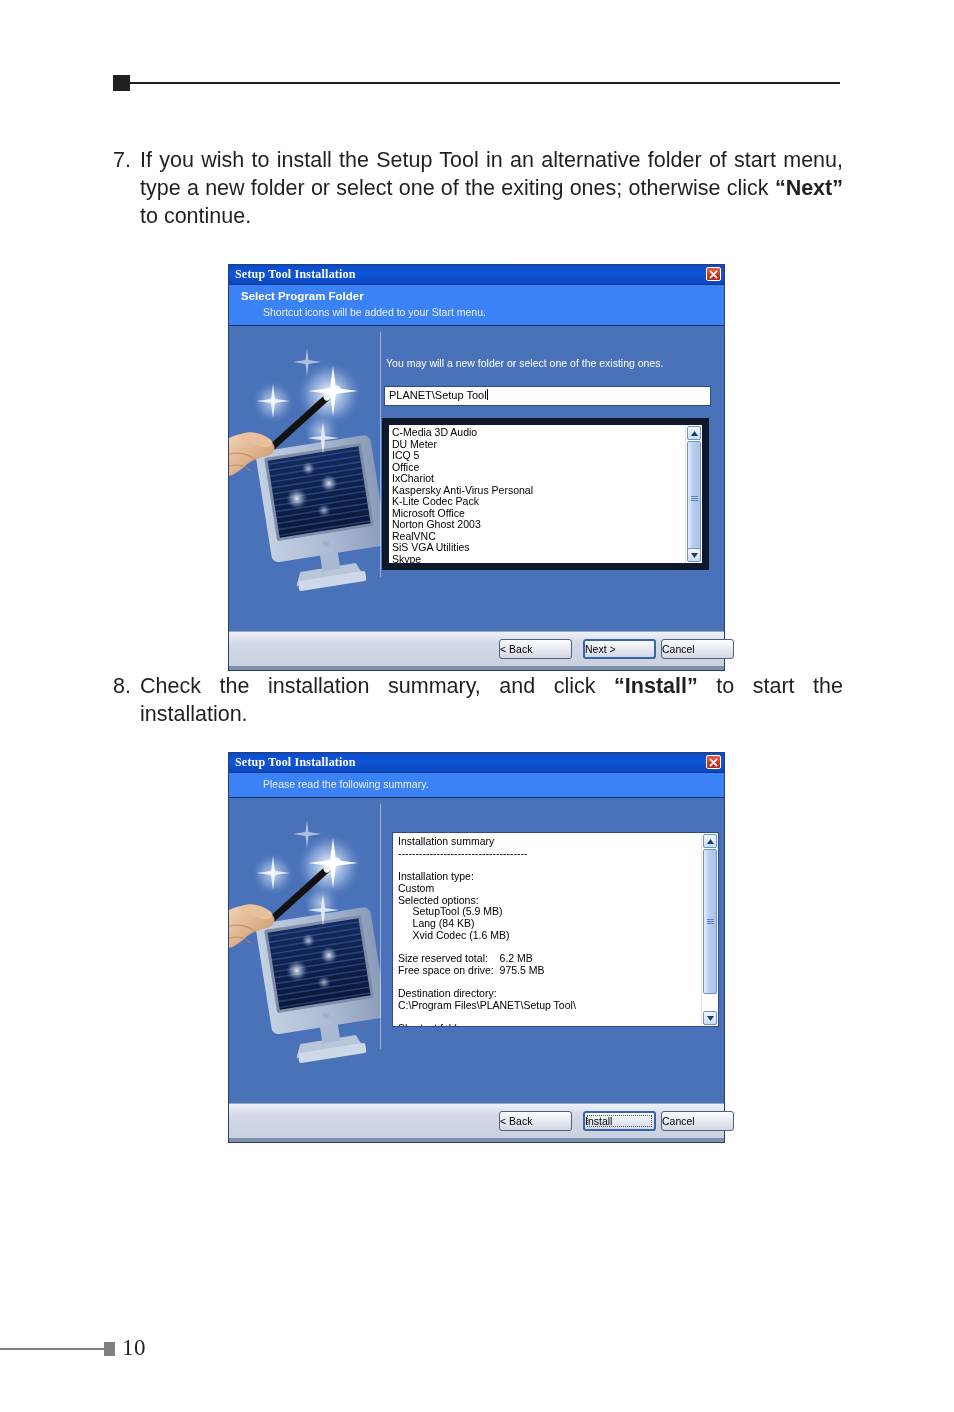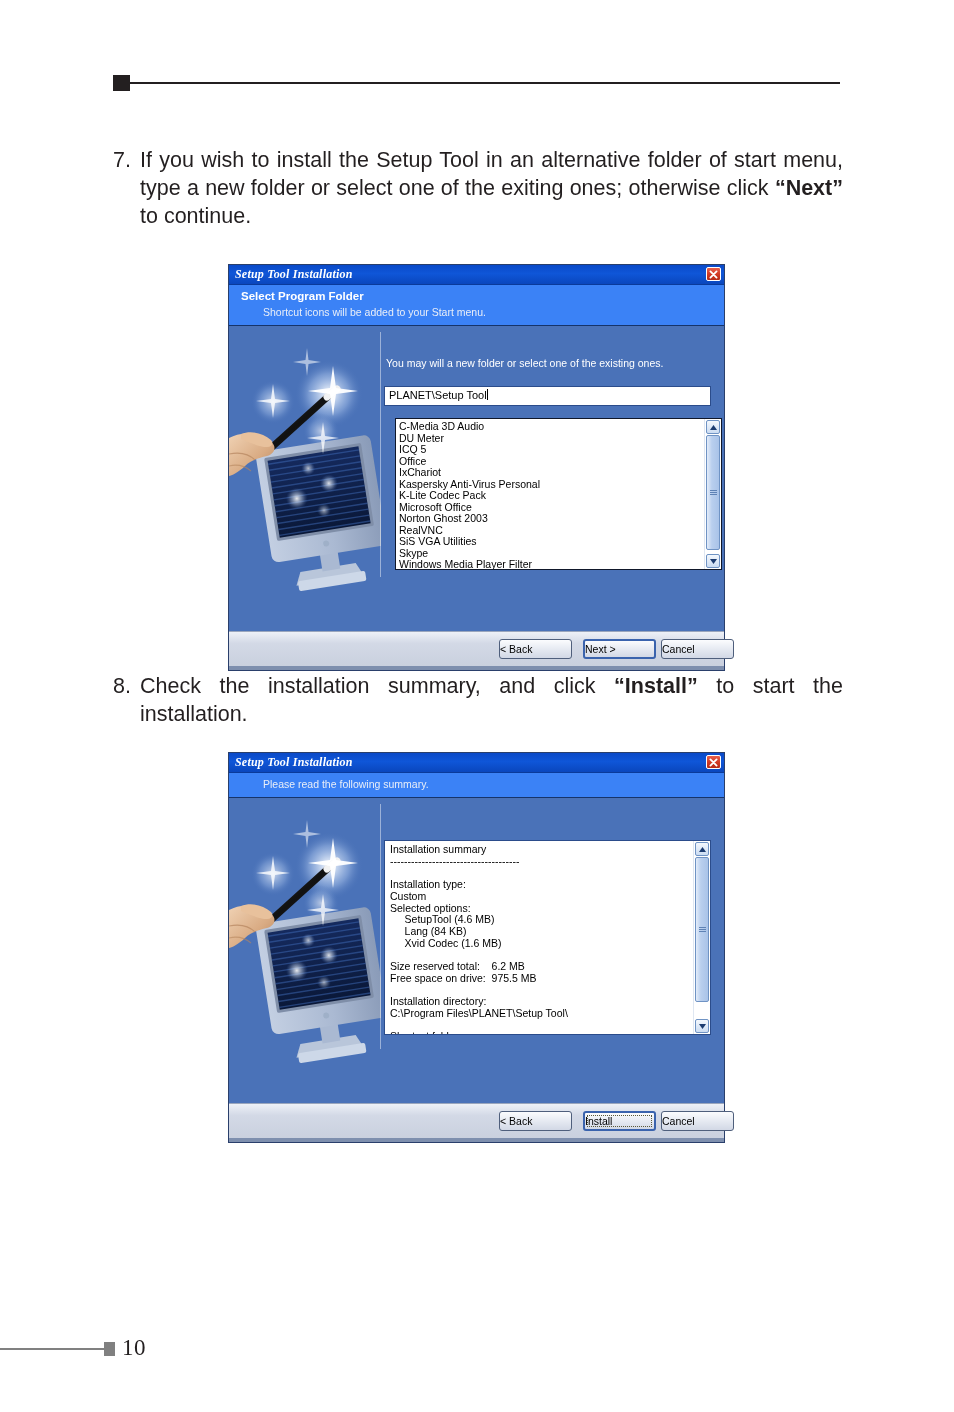--- a/index.html
+++ b/index.html
@@ -105,21 +105,20 @@
     align-items: center;
     border-bottom: 1px solid #0a3a9a;
   }
   .titlebar .title-text {
     font-family: "Liberation Serif", serif;
     font-weight: bold;
     font-size: 12px;
     color: #ffffff;
     margin-left: 6px;
     letter-spacing: 0.2px;
-    font-style: italic;
   }
   .close-btn {
     position: absolute;
     right: 3px; top: 2px;
     width: 15px; height: 14px;
     background: linear-gradient(to bottom, #e8604c 0%, #d33b25 50%, #b52a16 100%);
     border: 1px solid #ffffff;
     border-radius: 2px;
     box-sizing: border-box;
     display: flex;
@@ -195,49 +194,48 @@
   .caret {
     display: inline-block;
     width: 1px;
     height: 11px;
     background: #000;
     vertical-align: -1px;
     margin-left: 0px;
   }
   .folder-list {
     position: absolute;
-    left: 14px; top: 92px;
+    left: 1px; top: 92px;
     width: 327px; height: 152px;
     background: #ffffff;
-    border: 1px solid #0f172a;
+    border: 7px solid #0f172a;
     box-sizing: border-box;
     display: flex;
   }
   .folder-list .list-items {
     flex: 1 1 auto;
     padding: 2px 0 0 3px;
     overflow: hidden;
   }
   .folder-list .list-items div {
     font-size: 10.5px;
     line-height: 11.5px;
     color: #000000;
     white-space: nowrap;
   }
 
   
   .summary-box {
     position: absolute;
-    left: 3px; top: 34px;
+    left: 11px; top: 34px;
     width: 327px; height: 195px;
     background: #ffffff;
     border: 1px solid #2b4c8b;
     box-sizing: border-box;
     display: flex;
-    margin-top: 8px;
   }
   .summary-box .sum-items {
     flex: 1 1 auto;
     padding: 3px 0 0 5px;
     overflow: hidden;
   }
   .summary-box .sum-items div {
     font-size: 10.5px;
     line-height: 11.7px;
     color: #000000;
@@ -582,28 +580,28 @@
 
     <div class="content-area">
       <div class="summary-box">
         <div class="sum-items">
           <div>Installation summary</div>
           <div>-------------------------------------</div>
           <div>&nbsp;</div>
           <div>Installation type:</div>
           <div>Custom</div>
           <div>Selected options:</div>
-          <div>     SetupTool (4.6 MB)</div>
+          <div>     SetupTool (5.9 MB)</div>
           <div>     Lang (84 KB)</div>
           <div>     Xvid Codec (1.6 MB)</div>
           <div>&nbsp;</div>
           <div>Size reserved total:    6.2 MB</div>
           <div>Free space on drive:  975.5 MB</div>
           <div>&nbsp;</div>
-          <div>Installation directory:</div>
+          <div>Destination directory:</div>
           <div>C:\Program Files\PLANET\Setup Tool\</div>
           <div>&nbsp;</div>
           <div>Shortcut folder:</div>
         </div>
         <div class="vscroll">
           <div class="sb-arrow sb-up">
             <svg width="7" height="5" viewBox="0 0 7 5" aria-hidden="true">
                 <path d="M3.5 0 L7 5 L0 5 Z" fill="#1c3c70"></path>
               </svg>
           </div>

